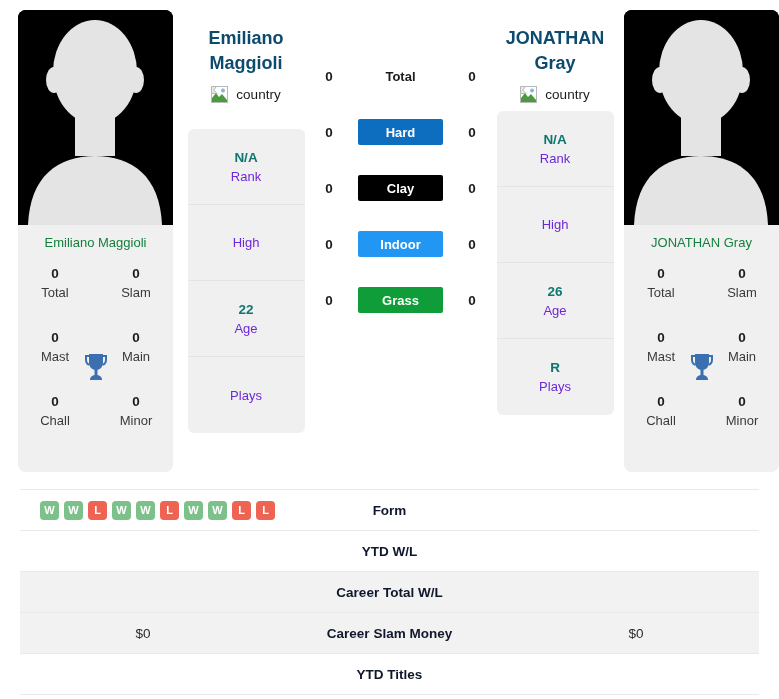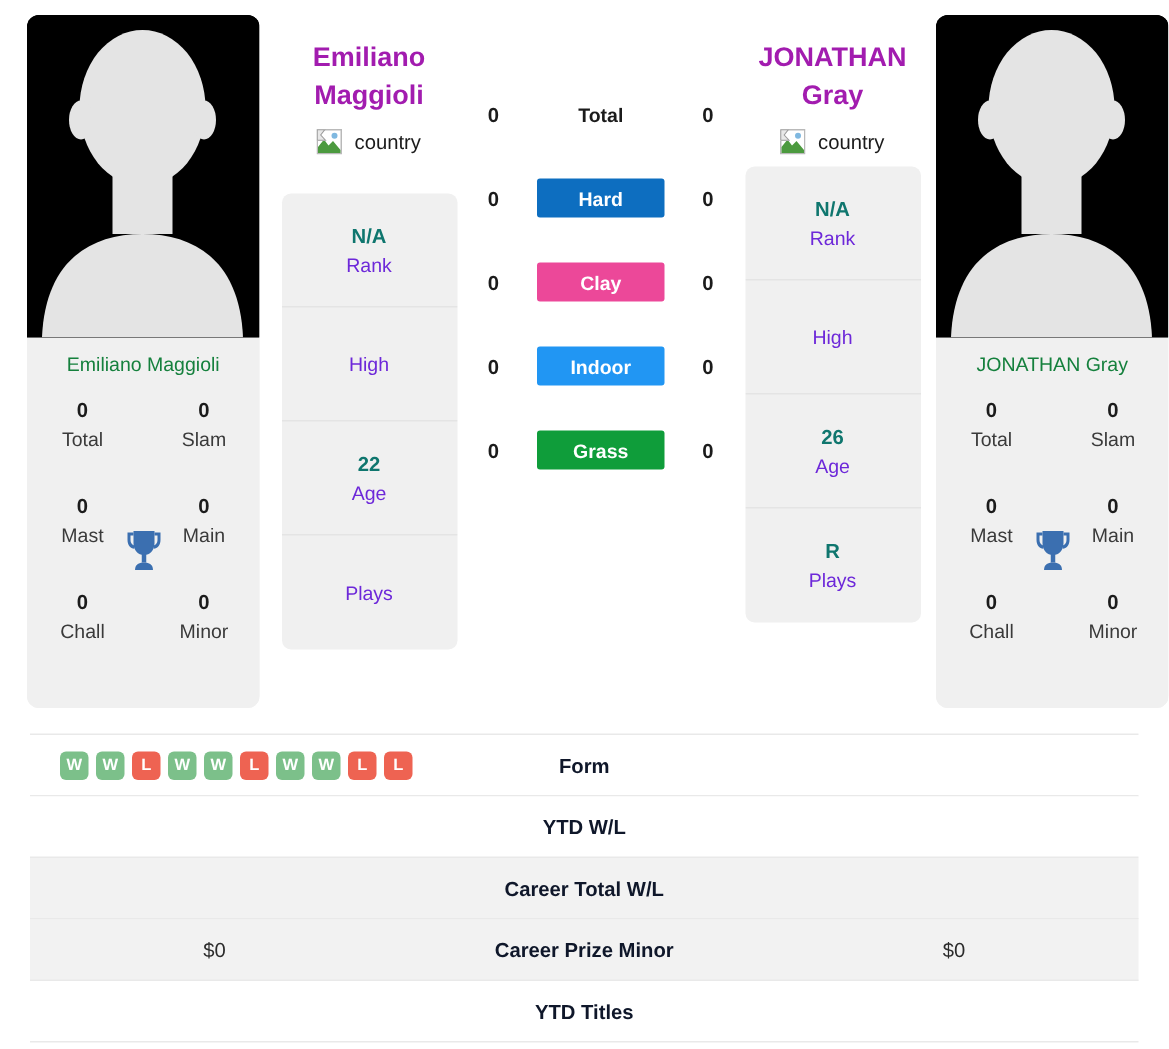--- a/index.html
+++ b/index.html
@@ -98,21 +98,21 @@
     align-items: center;
   }
   .info-col.left  { margin-left: 12px; }
   .info-col.right { margin-left: 0; }
 
   .player-name {
     font-size: 18px;
     font-weight: bold;
     line-height: 25px;
     text-align: center;
-    color: #a21caf;
+    color: #0c4a6e;
     margin-top: 26px;
     width: 122px;
   }
 
   .country-img {
     display: flex;
     align-items: center;
     gap: 8px;
     margin-top: 10px;
     font-size: 13.5px;
@@ -345,21 +345,21 @@
         <div class="surface-bar plain">Total</div>
         <div class="surface-val">0</div>
       </div>
       <div class="surface-row">
         <div class="surface-val">0</div>
         <div class="surface-bar" style="background: rgb(13, 110, 192);">Hard</div>
         <div class="surface-val">0</div>
       </div>
       <div class="surface-row">
         <div class="surface-val">0</div>
-        <div class="surface-bar" style="background: #ec4899;">Clay</div>
+        <div class="surface-bar" style="background: #000000;">Clay</div>
         <div class="surface-val">0</div>
       </div>
       <div class="surface-row">
         <div class="surface-val">0</div>
         <div class="surface-bar" style="background: rgb(33, 150, 243);">Indoor</div>
         <div class="surface-val">0</div>
       </div>
       <div class="surface-row">
         <div class="surface-val">0</div>
         <div class="surface-bar" style="background: rgb(15, 157, 58);">Grass</div>
@@ -487,21 +487,21 @@
     </div>
 
     <div class="stats-row alt">
       <div class="cell-left centered"></div>
       <div class="cell-center">Career Total W/L</div>
       <div class="cell-right"></div>
     </div>
 
     <div class="stats-row alt">
       <div class="cell-left centered">$0</div>
-      <div class="cell-center">Career Prize Minor</div>
+      <div class="cell-center">Career Slam Money</div>
       <div class="cell-right">$0</div>
     </div>
 
     <div class="stats-row">
       <div class="cell-left centered"></div>
       <div class="cell-center">YTD Titles</div>
       <div class="cell-right"></div>
     </div>
 
   </div>

